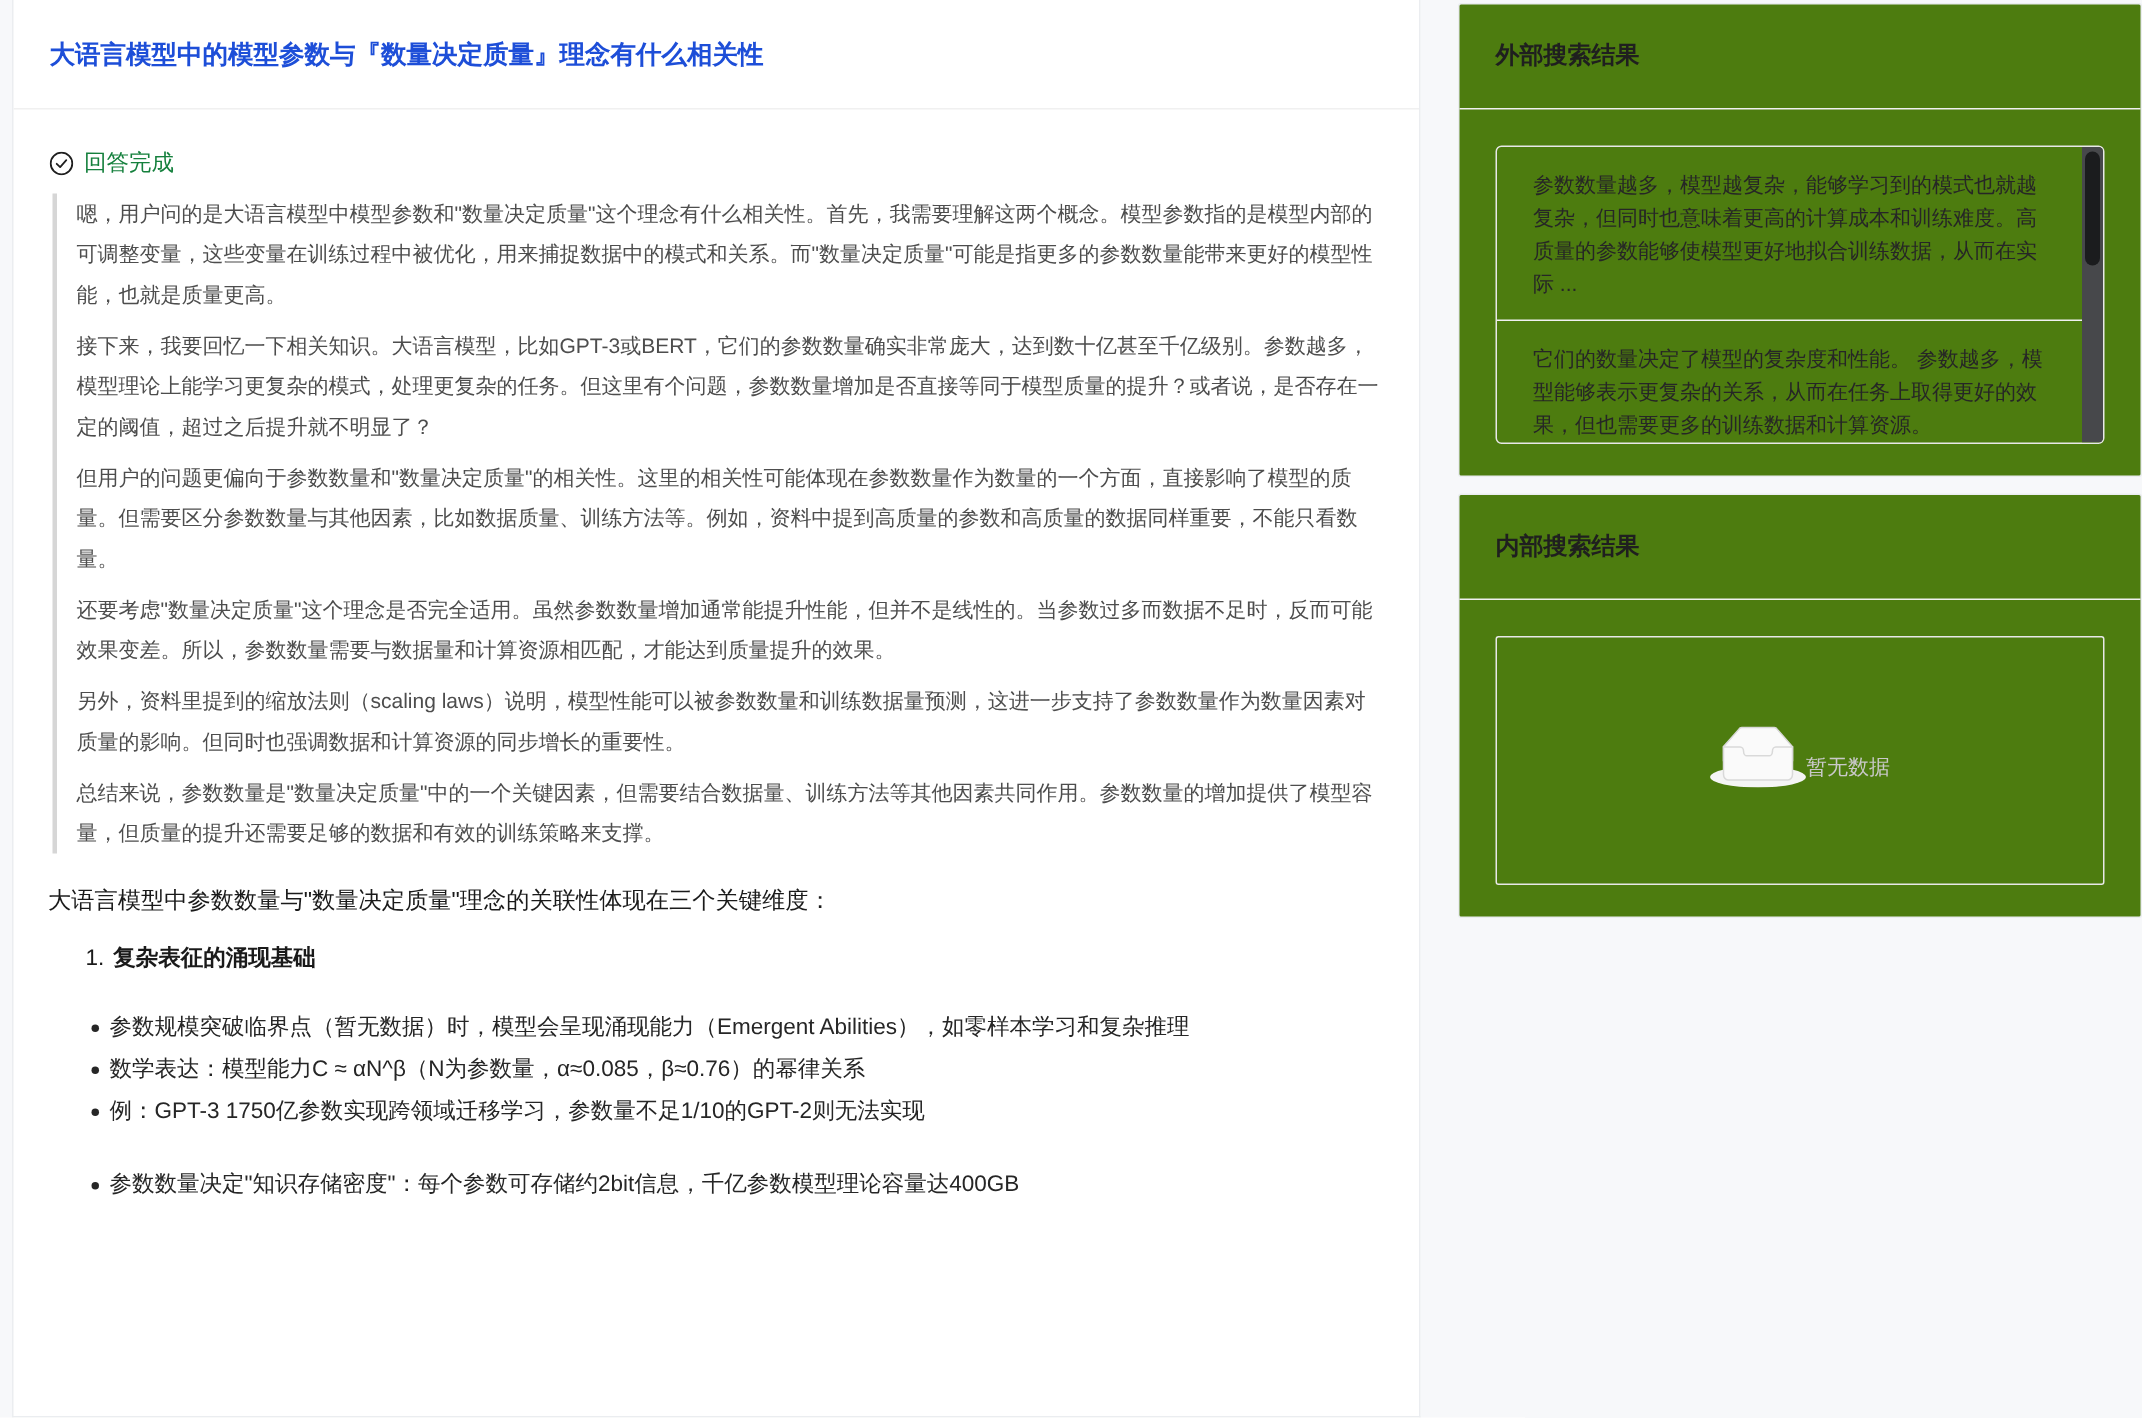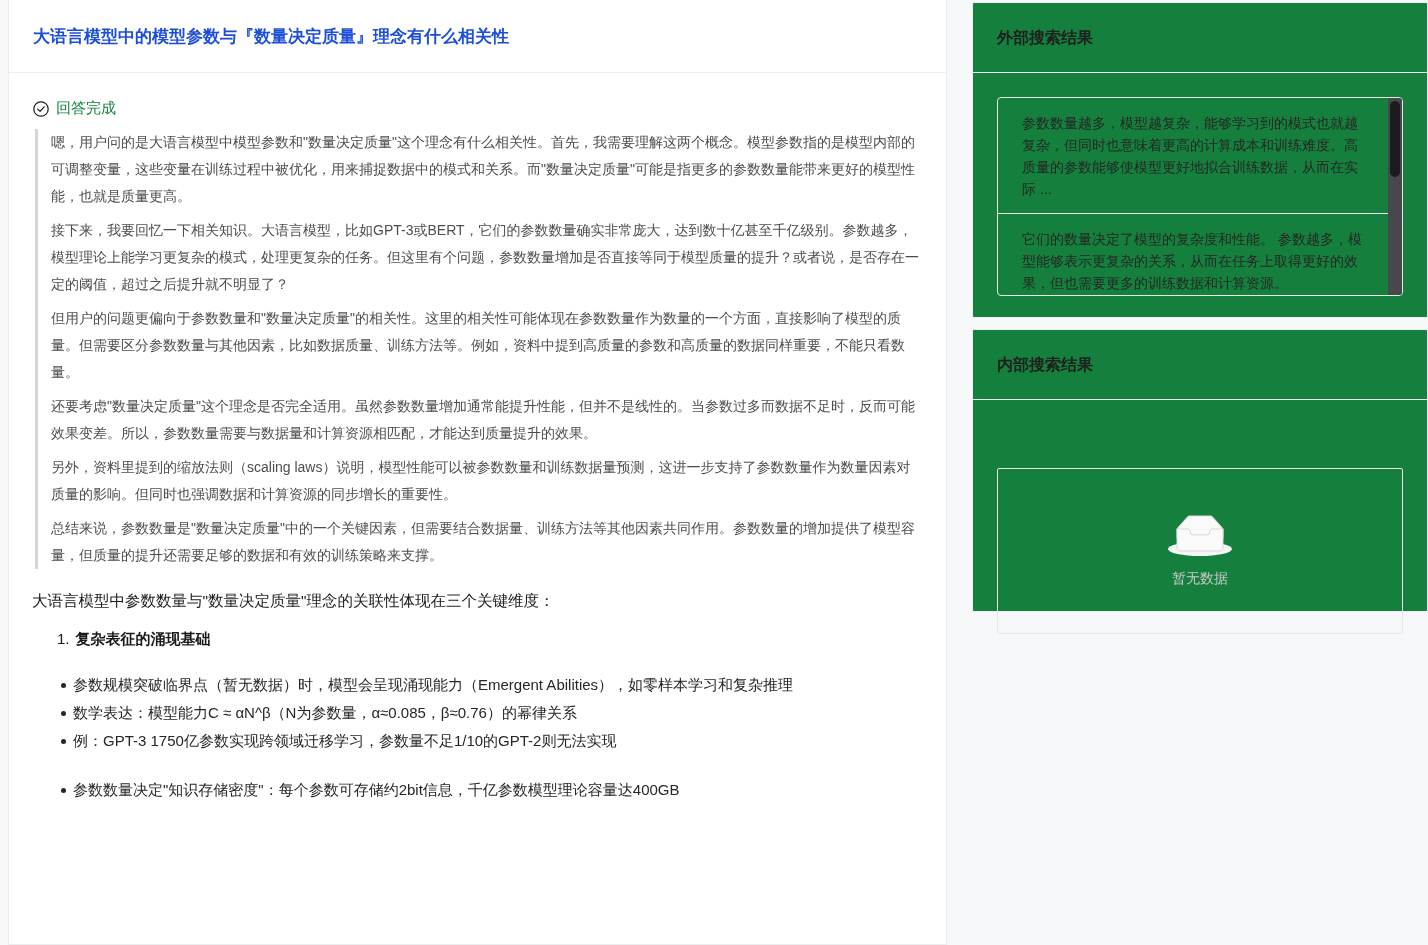--- a/index.html
+++ b/index.html
@@ -50,21 +50,21 @@
     position:relative; margin-left:40px; padding:0;
     font-size:15px; line-height:28px; color:#262626;
   }
   .answer-bullets li::before {
     content:""; position:absolute; left:-12px; top:12px;
     width:5px; height:5px; border-radius:50%; background:#262626;
   }
   
   .side-panel {
     position:absolute; left:972px; width:456px;
-    background:#15803d; border:1px solid #ebedf0; border-radius:2px;
+    background:#4d7c0f; border:1px solid #ebedf0; border-radius:2px;
   }
   .panel-external { top:2px; height:316px; }
   .panel-internal { top:329px; height:283px; }
   .panel-header {
     height:70px; border-bottom:1px solid #f0f0f0;
     padding:24px 24px 0 24px;
   }
   .panel-title { font-size:16px; font-weight:bold; color:#1f1f1f; line-height:22px; }
   .panel-body { padding:24px; }
   .results-box {
@@ -82,21 +82,21 @@
     position:absolute; top:0; right:0; width:14px; height:100%;
     background:#47484b;
   }
   .results-scrollbar .thumb {
     position:absolute; top:3px; left:2px; width:10px; height:76px;
     border-radius:5px; background:#1b1c1e;
   }
   .empty-box {
     border:1px solid #e8e8e8; border-radius:2px;
     height:166px;
-    display:flex; flex-direction:column; align-items:center; justify-content:center;margin-top:44px;
+    display:flex; flex-direction:row; align-items:center; justify-content:center;
   }
   .empty-text { margin-top:10px; font-size:14px; color:#c9c9c9; }
 </style>
 </head>
 <body>
 
 <div class="answer-card">
   <div class="card-header">
     <div class="question-title">大语言模型中的模型参数与『数量决定质量』理念有什么相关性</div>
   </div>

